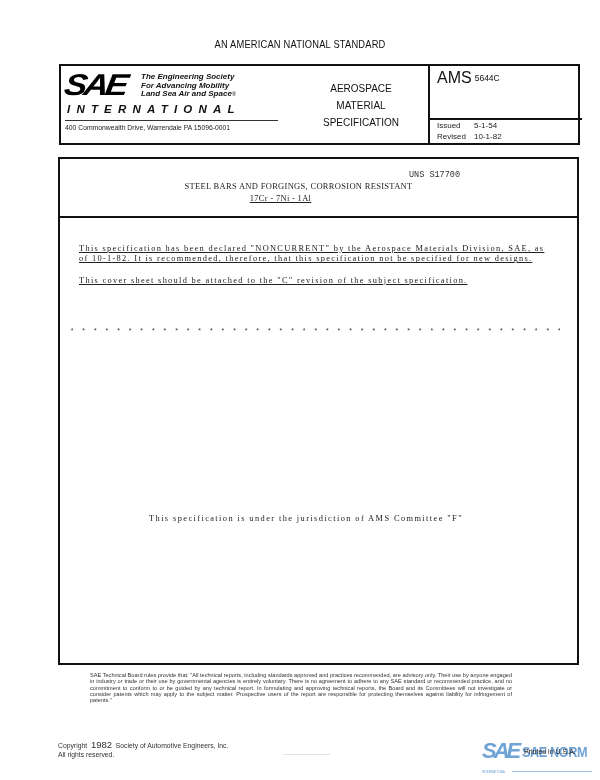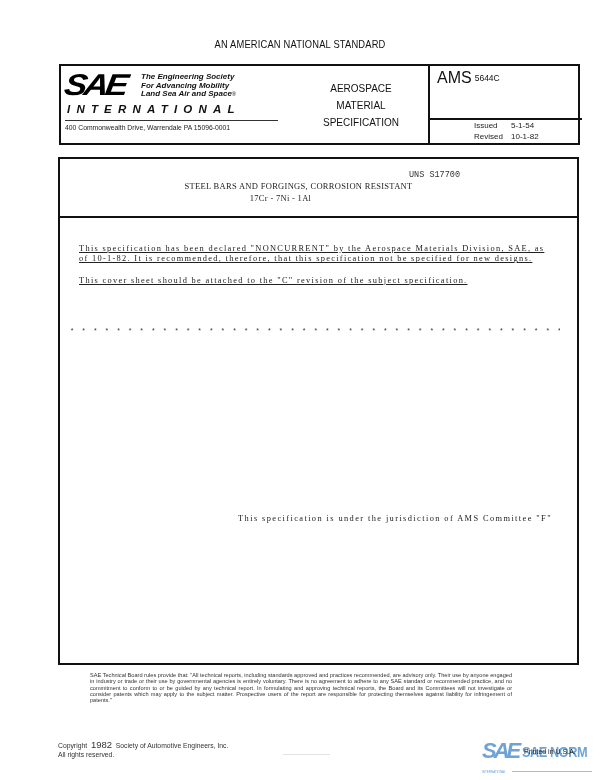--- a/index.html
+++ b/index.html
@@ -42,51 +42,51 @@
     font-size: 10px; line-height: 17px; color: #111;
   }
 
   .ams-col {
     position: absolute; left: 367px; top: -2px; width: 154px; height: 81px;
     border-left: 2px solid #111;
   }
   .ams-top { position: absolute; left: 0; top: 0; width: 100%; height: 56px; border-bottom: 2px solid #111; }
   .ams-label { position: absolute; left: 7px; top: 5px; font-size: 16px; color: #111; }
   .ams-number { font-size: 8.5px; margin-left: 3px; vertical-align: 2px; }
-  .dates { position: absolute; left: 7px; top: 56px; font-size: 8px; line-height: 11px; color: #222; margin-left: 37px; }
+  .dates { position: absolute; left: 7px; top: 56px; font-size: 8px; line-height: 11px; color: #222; }
   .dates .row { display: flex; }
   .dates .lbl { width: 37px; }
 
   .main-box {
     position: absolute; left: 58px; top: 157px; width: 521px; height: 508px;
     border: 2px solid #111;
   }
   .title-block { position: absolute; left: 0; top: 0; width: 100%; height: 59px; border-bottom: 2px solid #111; }
   .uns {
     position: absolute; left: 349px; top: 11px; font-family: Liberation Mono, monospace; font-size: 8.5px; color: #333;
   }
   .title-line {
     position: absolute; left: 0; width: 100%; text-align: center;
     font-family: "Liberation Serif", serif; font-size: 8.5px; color: #222; letter-spacing: 0.3px;
   }
   .title-line.t1 { top: 22px; padding-right: 40px; text-align: center; }
-  .title-line.t2 { top: 34px; padding-right: 76px; }
+  .title-line.t2 { top: 34px; padding-right: 76px; text-decoration: underline; }
 
   .body-para {
     position: absolute; left: 19px; font-family: "Liberation Serif", serif; font-size: 8.4px;
     line-height: 10.3px; color: #222; letter-spacing: 1.3px; width: 470px; text-decoration: underline;
   }
   .body-para.p1 { top: 85px; }
   .body-para.p2 { top: 117px; }
   .star-row {
     position: absolute; left: 10px; top: 168px; width: 490px; overflow: hidden; white-space: nowrap;
     font-family: "Liberation Mono", monospace; font-size: 7px; letter-spacing: 1.6px; color: #333;
   }
   .jurisdiction {
-    position: absolute; left: 0; top: 355px; width: 100%; text-align: right; padding-right: 25px;
+    position: absolute; left: 0; top: 355px; width: 100%; text-align: center; padding-right: 25px;
     font-family: "Liberation Serif", serif; font-size: 8.4px; color: #222; letter-spacing: 1.4px;
   }
 
   .disclaimer {
     position: absolute; left: 90px; top: 672px; width: 422px; font-size: 5.6px; line-height: 6.3px;
     color: #333; text-align: justify;
   }
   .copyright { position: absolute; left: 58px; top: 740px; font-size: 6.8px; color: #333; line-height: 9px; }
   .copyright .year { font-size: 9.5px; }
   .tiny-mid { position: absolute; left: 283px; top: 752px; font-size: 3.6px; color: #666; }

